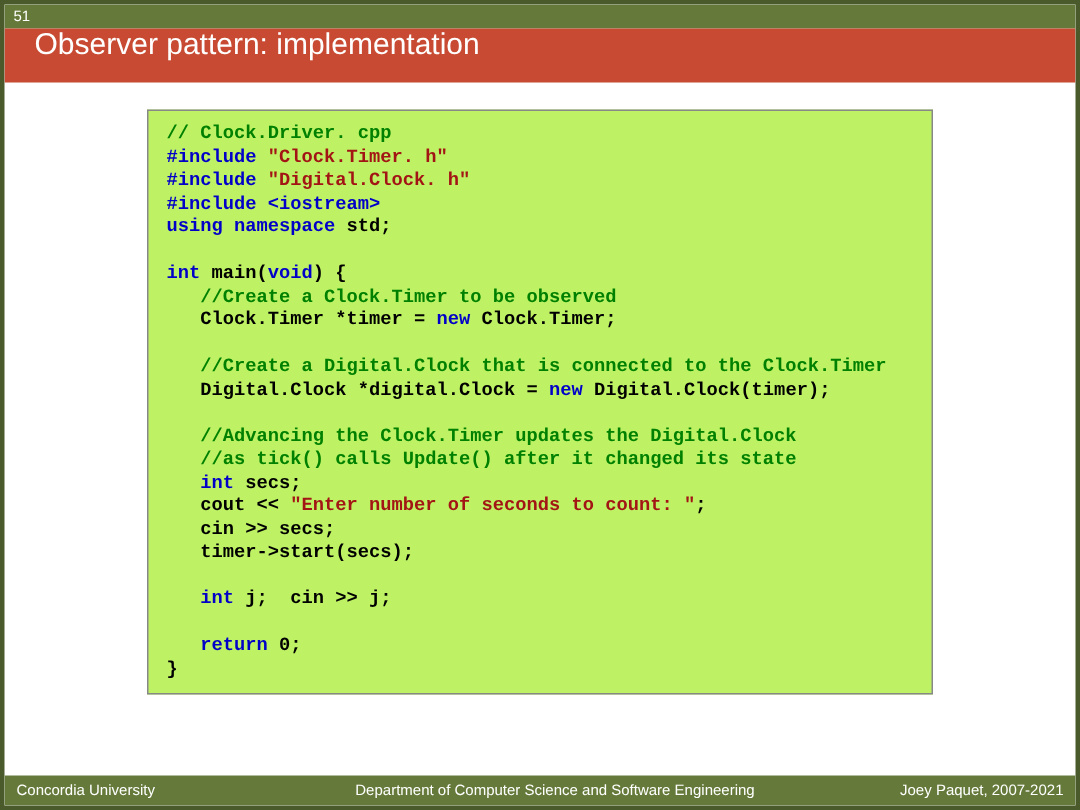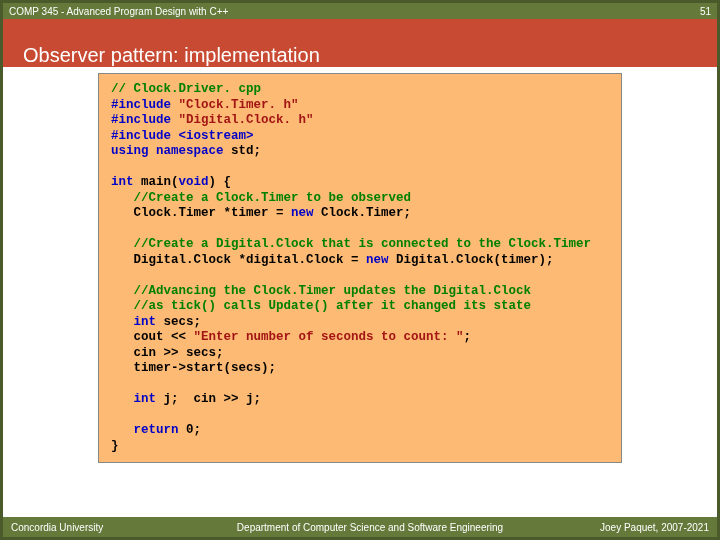--- a/index.html
+++ b/index.html
@@ -16,47 +16,47 @@
     height: 16px;
     background: #657a3a;
     color: #fff;
     font-size: 10px;
     display: flex;
     justify-content: space-between;
     align-items: center;
     padding: 0 6px;
   }
   .titlebar {
-    height: 48px;
+    height: 36px;
     background: #c84a32;
     color: #fff;
     font-size: 20px;
     font-weight: 300;
     display: flex;
-    align-items: flex-end;
+    align-items: flex-start;
     padding-left: 20px;
     font-family: "Segoe UI Light", Arial, sans-serif;
   }
   .content {
     position: absolute;
     top: 70px;
     left: 95px;
     right: 95px;
     bottom: 50px;
   }
   .codebox {
     border: 1px solid #888;
     padding: 8px 12px;
     font-family: "Courier New", monospace;
     font-size: 12.5px;
     line-height: 15.5px;
     font-weight: bold;
     white-space: pre;
     color: #000;
-    background: #fdba74;
+    background: #bef264;
   }
   .kw { color: #0000c8; }
   .cm { color: #008000; }
   .st { color: #a31515; }
   .footer {
     position: absolute;
     bottom: 0;
     left: 0;
     right: 0;
     height: 20px;
@@ -73,21 +73,20 @@
     left: 0; right: 0;
     text-align: center;
     padding-left: 20px;
   }
   .footer .left, .footer .right { position: relative; z-index: 1; }
 </style>
 </head>
 <body>
 
 <div class="topbar">
-  <span>COMP 345 - Advanced Program Design with C++</span>
   <span>51</span>
 </div>
 
 <div class="titlebar">
   <span>Observer pattern: implementation</span>
 </div>
 
 <div class="content">
   <div class="codebox"><span class="cm">// Clock.Driver. cpp</span>
 <span class="kw">#include </span><span class="st">"Clock.Timer. h"</span>

